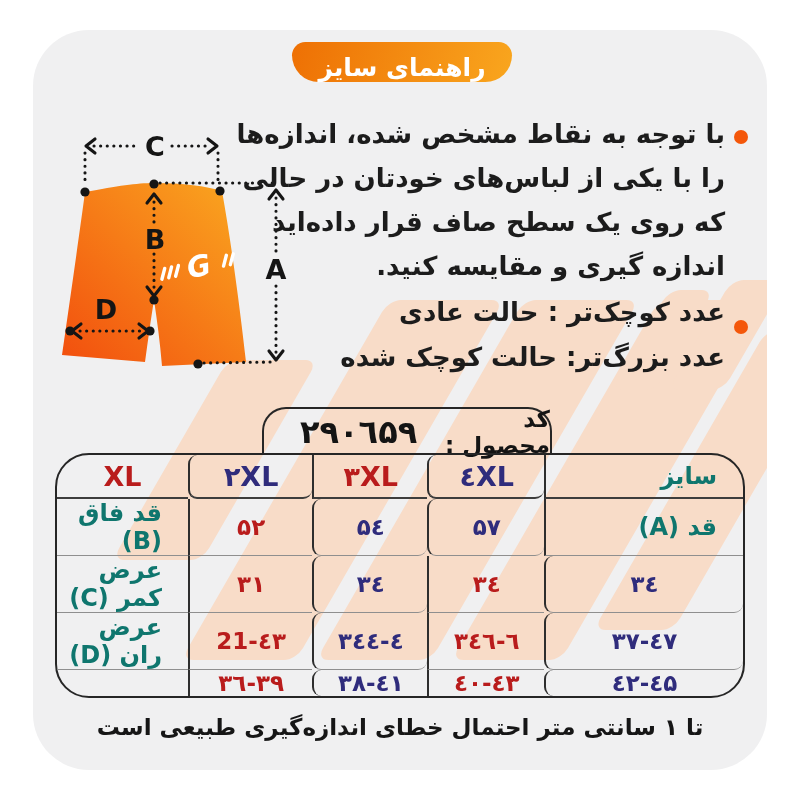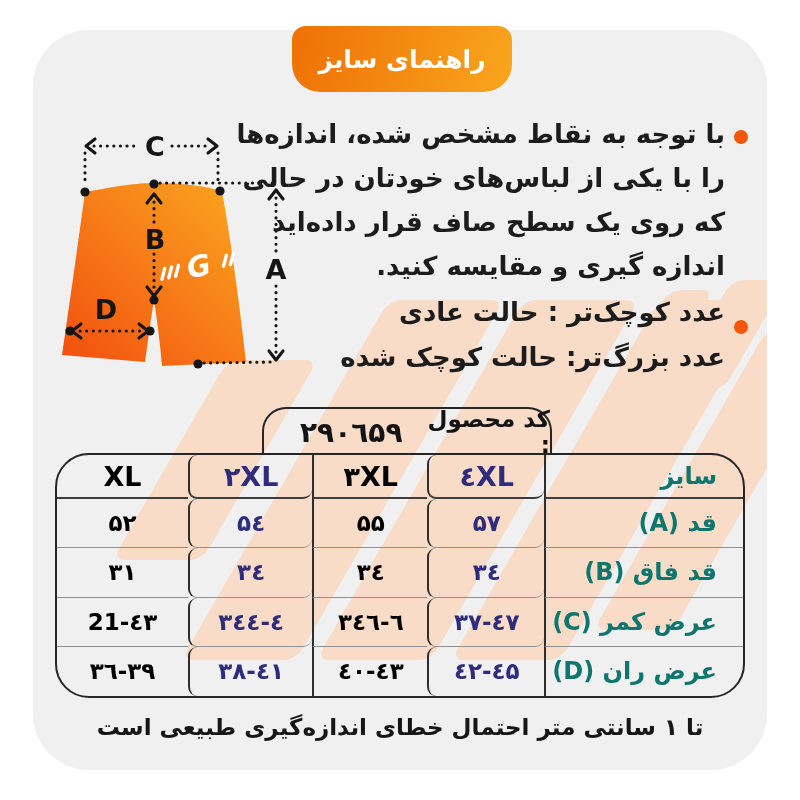--- a/index.html
+++ b/index.html
@@ -3,50 +3,50 @@
 <meta charset="utf-8">
 <style>
   html,body{margin:0;padding:0;background:#ffffff;}
   .stage{position:relative;width:800px;height:800px;background:#ffffff;overflow:hidden;
          font-family:"DejaVu Sans",sans-serif;}
   
   .card{position:absolute;left:33px;top:30px;width:734px;height:740px;background:#f0f0f1;
         border-radius:56px;overflow:hidden;}
   .wm{position:absolute;background:#f8dcc8;border-radius:12px;transform:skewX(-30deg);}
   
-  .banner{position:absolute;left:292px;top:26px;width:220px;height:66px;z-index:6;
+  .banner{position:absolute;left:292px;top:42px;width:220px;height:40px;z-index:6;
           background:linear-gradient(105deg,#ee7004,#f9a61e);
-          border-radius:14px 14px 28px 28px;display:flex;align-items:center;justify-content:center;}
+          border-radius:14px 14px 28px 28px;display:flex;align-items:flex-end;justify-content:center;}
   .banner span{color:#ffffff;font-size:25px;font-weight:bold;}
   
   .btext{position:absolute;z-index:3;direction:rtl;text-align:right;white-space:nowrap;
          color:#1c1c1c;font-weight:bold;font-size:26px;margin-left:24px;}
   .b1{right:75px;top:112px;line-height:44px;}
   .b2{right:75px;top:290px;line-height:45px;}
   .bdot{position:absolute;z-index:3;width:14px;height:14px;border-radius:50%;background:#f4570a;}
   .d1{right:52px;top:130px;} .d2{right:52px;top:320px;}
   
   .tab{position:absolute;left:262px;top:407px;width:286px;height:46px;z-index:3;
        border:2px solid #262626;border-bottom:none;border-radius:24px 24px 0 0;
        display:flex;direction:rtl;align-items:center;justify-content:center;gap:18px;
        font-weight:bold;color:#141414;}
-  .tab .lbl{font-size:23px;} .tab .val{font-size:28px;direction:ltr;margin-left:36px;}
+  .tab .lbl{font-size:23px;} .tab .val{font-size:32px;direction:ltr;margin-left:36px;}
   
   .tbl{position:absolute;left:55px;top:453px;width:690px;height:245px;z-index:3;
        border:2.5px solid #262626;border-radius:34px;overflow:hidden;direction:rtl;
        display:grid;grid-template-columns:29% 17% 16.8% 18.1% 19.1%;
        grid-template-rows:44px 1fr 1fr 1fr 1fr;box-sizing:border-box;}
   .tbl>div{display:flex;align-items:center;justify-content:center;font-weight:bold;
        border-left:2px solid #2e2e2e;border-bottom:1.5px solid #8f8f8f;}
   .tbl>div:nth-child(5n){border-left:none;}
   .tbl>div:nth-child(n+21){border-bottom:none;}
   .tbl .hc{font-size:27px;border-bottom:2px solid #3d3d3d;}
   .tbl .lc{justify-content:flex-start;padding-right:26px;font-size:24px;color:#0f766e;}
   .tbl .vc{font-size:23px;direction:ltr;}
-  .or{color:#000000;} .nv{color:#2f2c7c;border-radius:9px;}
+  .or{color:#b91c1c;} .nv{color:#2f2c7c;border-radius:9px;}
   .hlt{direction:ltr;}
   
   .note{position:absolute;left:33px;top:714px;width:734px;z-index:3;text-align:center;
         direction:rtl;font-weight:bold;font-size:23px;color:#161616;}
   
   .diagram{position:absolute;left:48px;top:132px;z-index:3;}
 </style>
 </head>
 <body>
 
@@ -150,21 +150,20 @@
   <div class="tbl">
 
     <div class="hc lc">سایز</div>
     <div class="hc nv hlt">٤XL</div>
     <div class="hc or hlt">۳XL</div>
     <div class="hc nv hlt">۲XL</div>
     <div class="hc or hlt">XL</div>
 
     <div class="lc">قد (A)</div>
     <div class="vc nv">۵۷</div>
-    <div class="vc or">۵۵</div>
     <div class="vc nv">۵٤</div>
     <div class="vc or">۵۲</div>
 
     <div class="lc">قد فاق (B)</div>
     <div class="vc nv">۳٤</div>
     <div class="vc or">۳٤</div>
     <div class="vc nv">۳٤</div>
     <div class="vc or">۳۱</div>
 
     <div class="lc">عرض کمر (C)</div>

